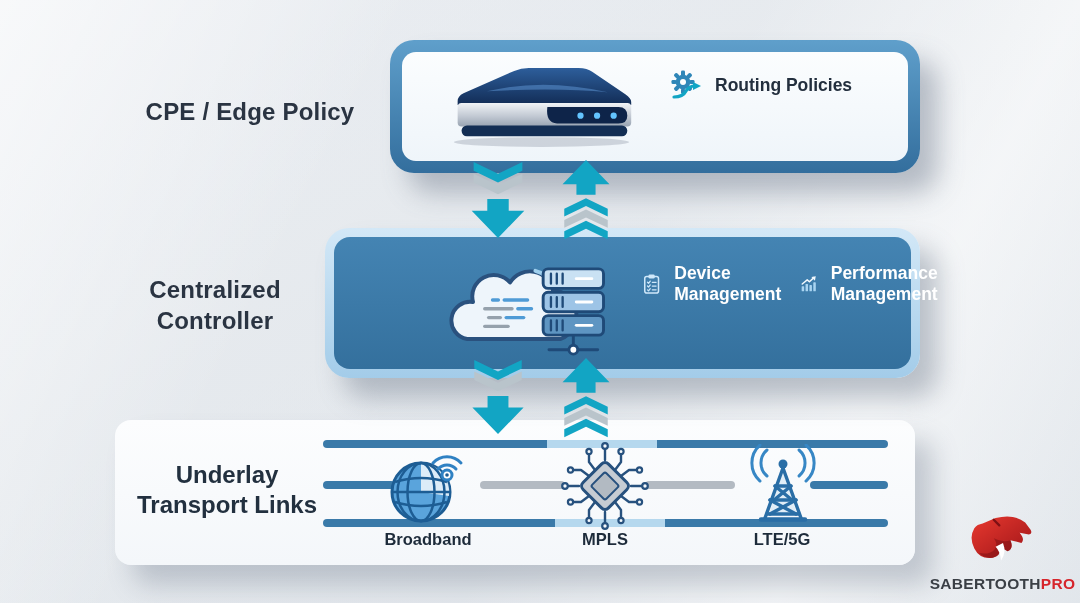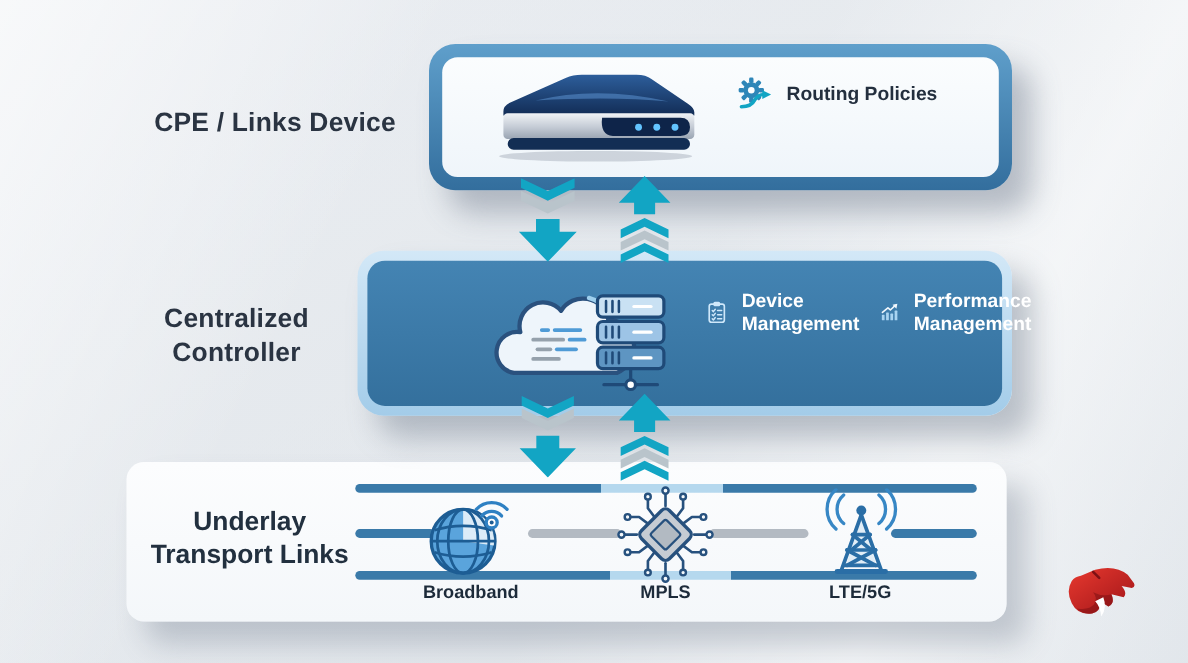--- a/index.html
+++ b/index.html
@@ -91,21 +91,21 @@
   .logo{position:absolute;left:925px;top:514px;width:155px;text-align:center;z-index:3;}
   .logo-text{font-size:15.5px;font-weight:800;letter-spacing:0.3px;margin-top:1px;}
   .logo-text .brand{color:#3a3f45;}
   .logo-text .suffix{color:#d6252b;}
 </style>
 </head>
 <body>
 
 <div class="canvas">
 
-  <div class="row-label" id="label-cpe">CPE / Links Device</div>
+  <div class="row-label" id="label-cpe">CPE / Edge Policy</div>
   <div class="row-label" id="label-controller">Centralized
 Controller</div>
 
   <div class="cpe-box">
     <div class="cpe-inner">
       <div class="device-wrap">
         <svg width="195" height="86" viewBox="0 0 200 88">
           <defs>
             <linearGradient id="lidG" x1="0" y1="0" x2="0" y2="1">
               <stop offset="0" stop-color="#2d5e9b"></stop>
@@ -359,15 +359,18 @@
         <linearGradient id="tigerG" x1="0" y1="0" x2="1" y2="1">
           <stop offset="0" stop-color="#e8392f"></stop>
             <stop offset="1" stop-color="#9e1418"></stop>
         </linearGradient>
       </defs>
       <path d="M18,10 L32,4 Q52,-1 64,9 L70,17 Q72,21 68,22 L58,20 Q64,27 60,31 L48,28 Q52,37 45,40 L37,35 Q38,45 29,47 Q15,49 9,37 Q3,25 9,15 Q12,11 18,10 Z" fill="url(#tigerG)"></path>
       <path d="M48,28 Q52,37 45,40 L37,35 Q38,45 29,47 Q20,48 14,42 Q26,44 31,38 Q35,32 30,26 Q40,31 48,28 Z" fill="#7e1014" opacity="0.55"></path>
       <path d="M40,31 Q44,41 38,50 Q37,40 32,35 Z" fill="#ffffff"></path>
       <path d="M30,6 L36,12" stroke="#7e1014" stroke-width="2.5" stroke-linecap="round"></path>
     </svg>
+    <div class="logo-text">
+      <span class="brand">SABERTOOTH</span><span class="suffix">PRO</span>
+    </div>
   </div>
 
 </div>
 
 </body></html>

